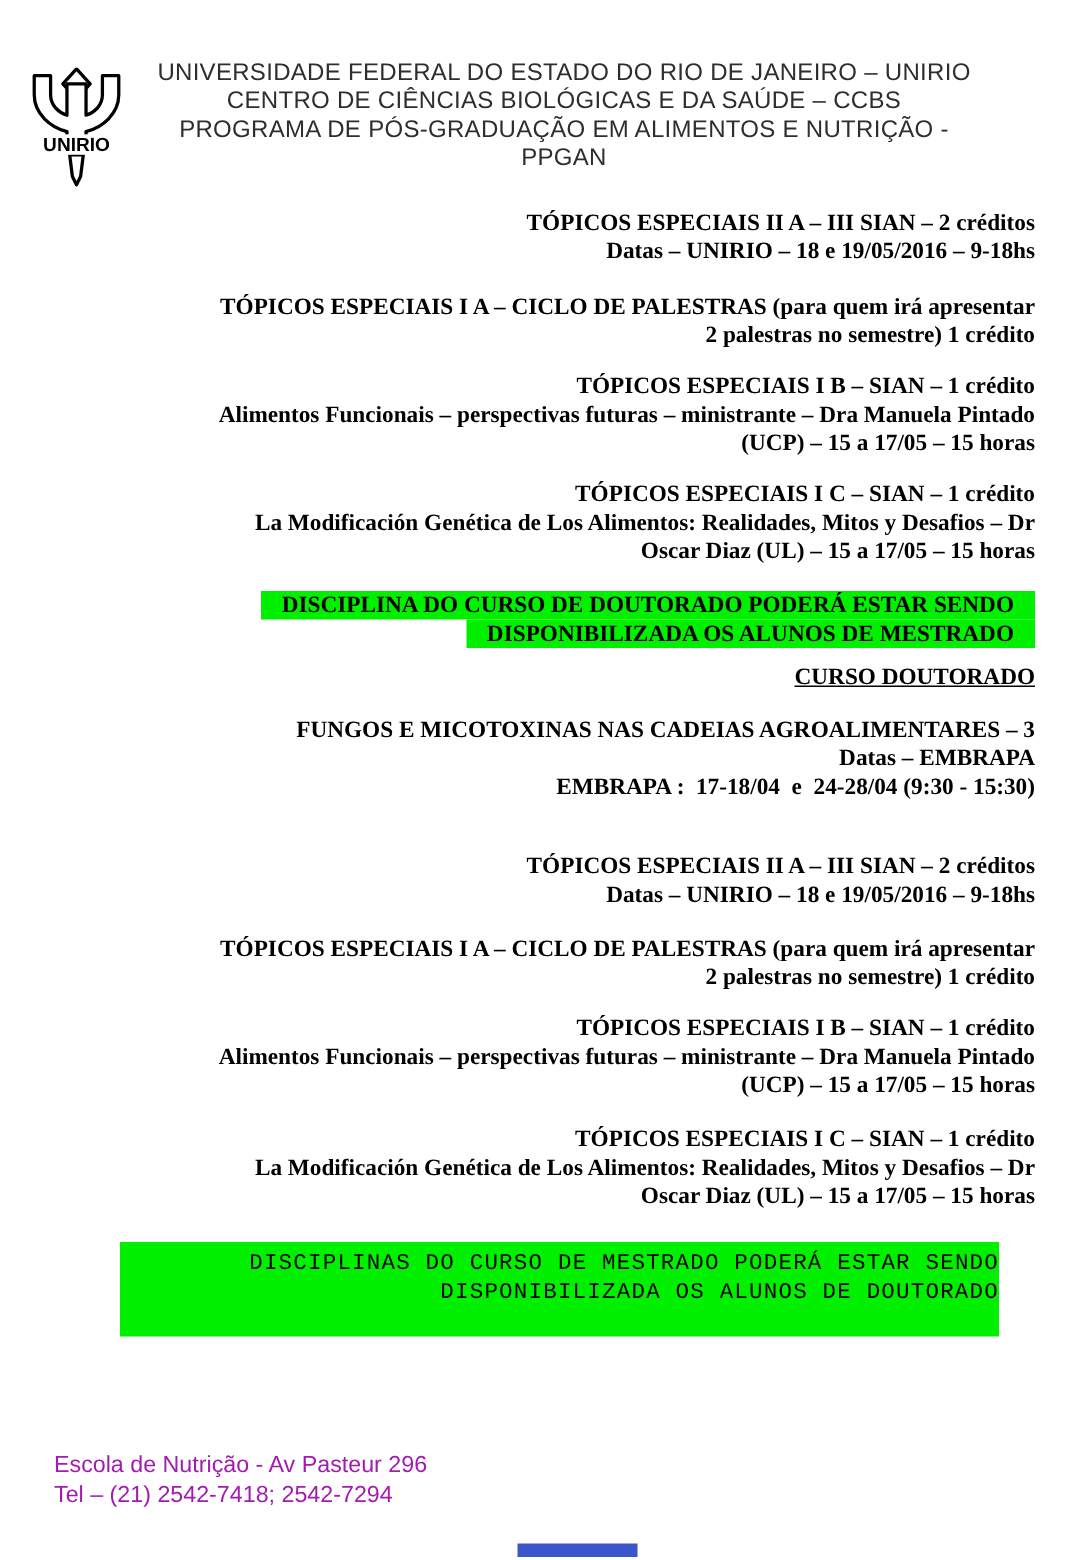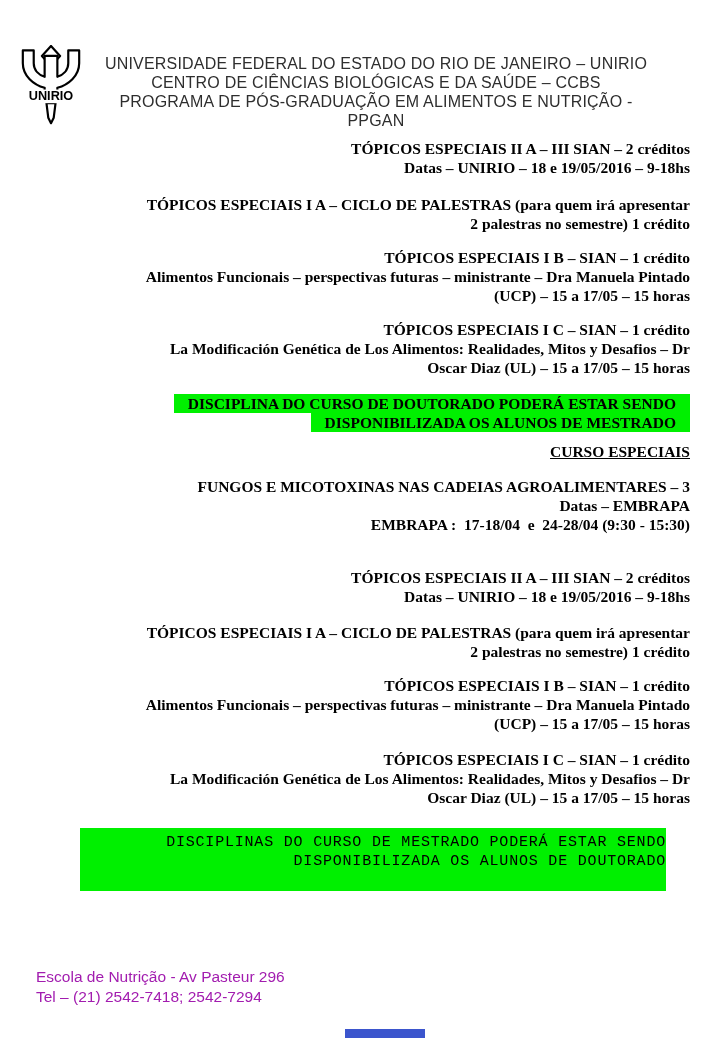--- a/index.html
+++ b/index.html
@@ -1,21 +1,21 @@
 <!DOCTYPE html>
 <html style="--hl: #00f000; --blue: #3b55cd;"><head>
 <meta charset="utf-8">
 <style>
   html,body{margin:0;padding:0;background:#ffffff;}
   .page{position:relative;width:720px;height:1040px;background:#ffffff;overflow:hidden;
         font-family:"Liberation Serif",serif;color:#000;}
 
   
   .logo{position:absolute;top:45px;left:13px;width:76px;height:80px;}
-  .header-text{position:absolute;top:55px;left:90px;width:572px;text-align:center;
+  .header-text{position:absolute;top:40px;left:90px;width:572px;text-align:center;
                font-family:"Liberation Sans",sans-serif;font-size:16px;line-height:18.5px;
                color:#2e2e2e;letter-spacing:0.2px;}
 
   
   .body-col{position:absolute;top:139px;left:30px;width:660px;text-align:right;
             font-weight:bold;font-size:15.5px;line-height:19px;}
   .line{min-height:19px;white-space:pre-wrap;}
 
   .mt10{margin-top:10px}.mt15{margin-top:15px}.mt16{margin-top:16px}
   .mt17{margin-top:17px}.mt18{margin-top:18px}.mt21{margin-top:21px}.mt34{margin-top:34px}
@@ -80,21 +80,21 @@
       <div class="line">La Modificación Genética de Los Alimentos: Realidades, Mitos y Desafios – Dr</div>
       <div class="line">Oscar Diaz (UL) – 15 a 17/05 – 15 horas</div>
     </div>
 
     <div class="block mt17">
       <div class="line"><span class="mark">DISCIPLINA DO CURSO DE DOUTORADO PODERÁ ESTAR SENDO</span></div>
       <div class="line"><span class="mark">DISPONIBILIZADA OS ALUNOS DE MESTRADO</span></div>
     </div>
 
     <div class="block mt10">
-      <div class="line"><span class="underline">CURSO ESPECIAIS</span></div>
+      <div class="line"><span class="underline">CURSO DOUTORADO</span></div>
     </div>
 
     <div class="block mt16">
       <div class="line">FUNGOS E MICOTOXINAS NAS CADEIAS AGROALIMENTARES – 3</div>
       <div class="line">Datas – EMBRAPA</div>
       <div class="line">EMBRAPA :  17-18/04  e  24-28/04 (9:30 - 15:30)</div>
     </div>
 
     <div class="block mt34">
       <div class="line">TÓPICOS ESPECIAIS II A – III SIAN – 2 créditos</div>

